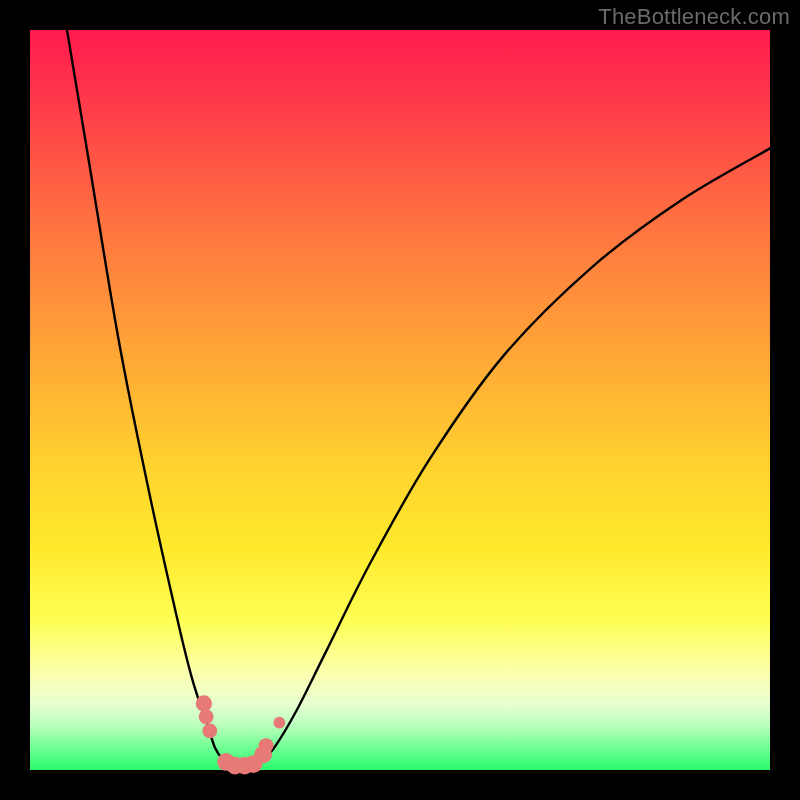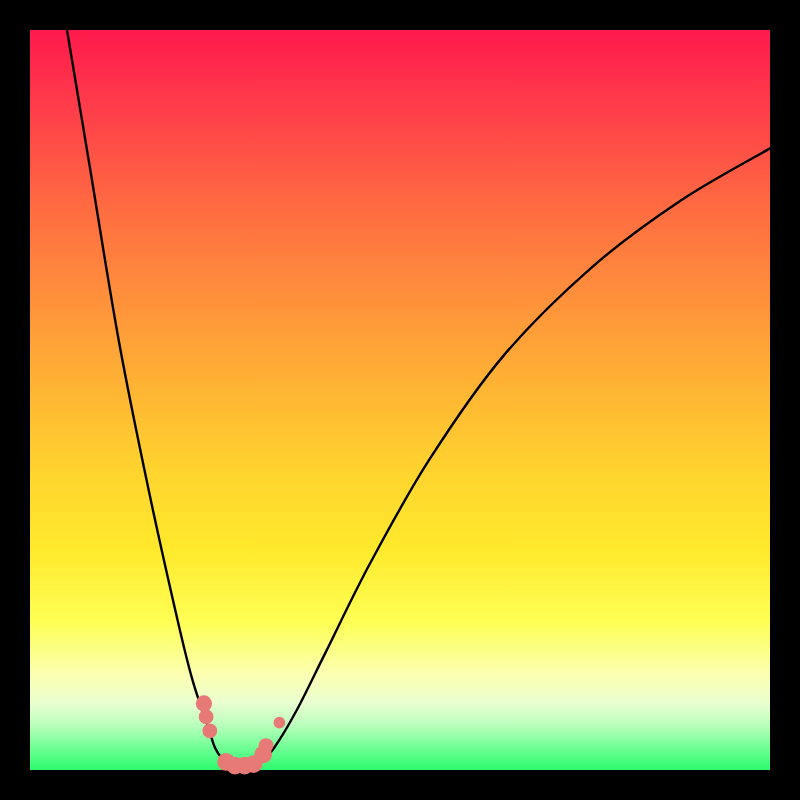--- a/index.html
+++ b/index.html
@@ -76,13 +76,14 @@
           <circle cx="196.10000000000002" cy="731.86" r="8.88" fill="#e77a76"></circle>
           <circle cx="204.98" cy="735.56" r="8.88" fill="#e77a76"></circle>
           <circle cx="214.6" cy="735.56" r="8.88" fill="#e77a76"></circle>
           <circle cx="223.48" cy="734.08" r="8.88" fill="#e77a76"></circle>
           <circle cx="233.1" cy="724.46" r="8.88" fill="#e77a76"></circle>
           <circle cx="236.06" cy="715.58" r="7.4" fill="#e77a76"></circle>
           <circle cx="249.38000000000002" cy="692.64" r="5.92" fill="#e77a76"></circle>
         </g>
     </svg>
   </div>
+  <div class="watermark">TheBottleneck.com</div>
 </div>
 
 </body></html>

